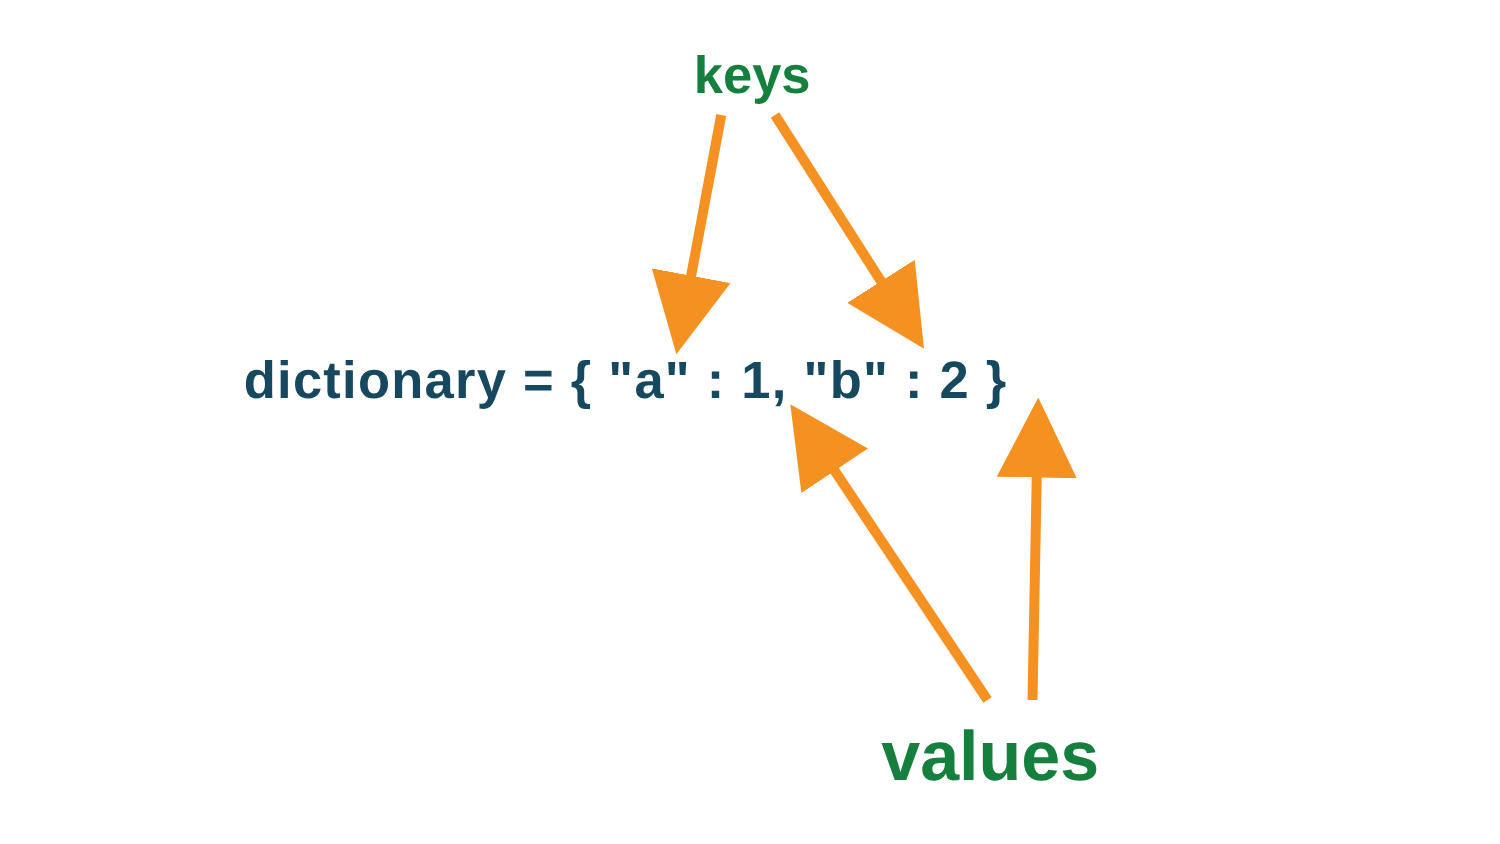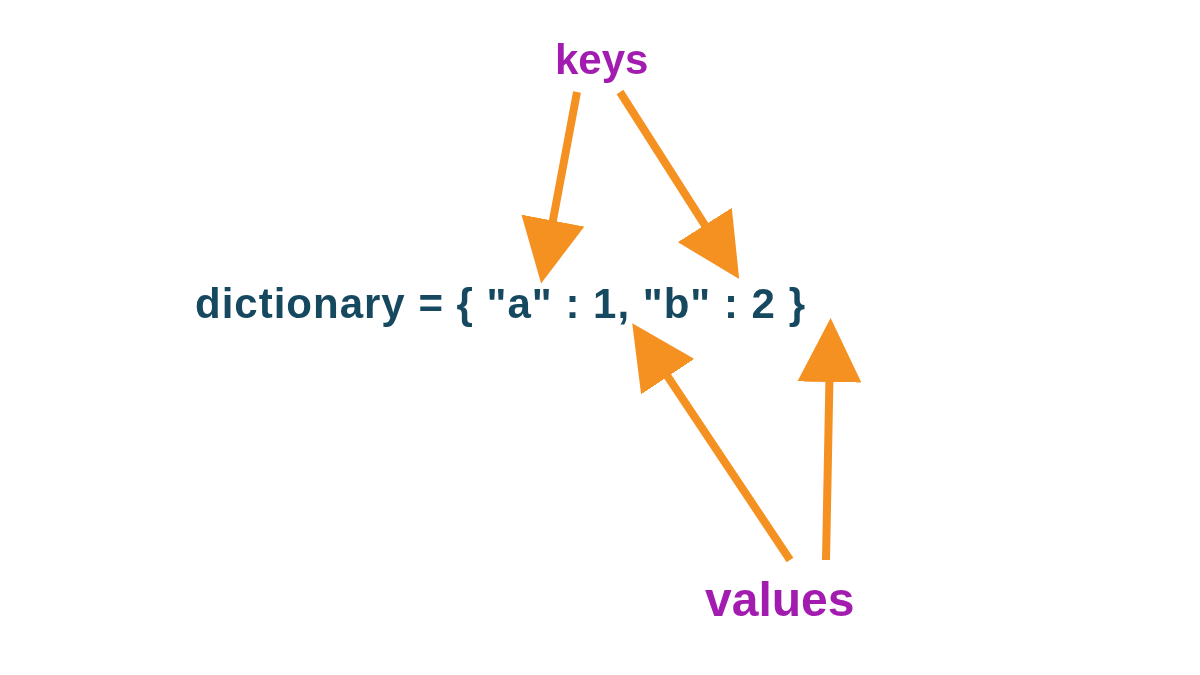--- a/index.html
+++ b/index.html
@@ -11,38 +11,38 @@
       width: 1200px;
       height: 675px;
       background: #ffffff;
       position: relative;
       font-family: -apple-system, BlinkMacSystemFont, "Segoe UI", Helvetica, Arial, sans-serif;
       overflow: hidden;
     }
     .label {
       position: absolute;
       font-weight: 700;
-      color: #a21caf;
+      color: #15803d;
     }
     .top-label {
       font-size: 42px;
       left: 555px;
       top: 36px;
     }
     .center-code {
       position: absolute;
       font-size: 42px;
       font-weight: 700;
       color: #16495f;
       left: 195px;
       top: 280px;
       letter-spacing: 1px;
     }
     .bottom-label {
-      font-size: 48px;
+      font-size: 56px;
       left: 705px;
       top: 572px;
     }
     svg.arrows {
       position: absolute;
       top: 0;
       left: 0;
       width: 1200px;
       height: 675px;
       pointer-events: none;

